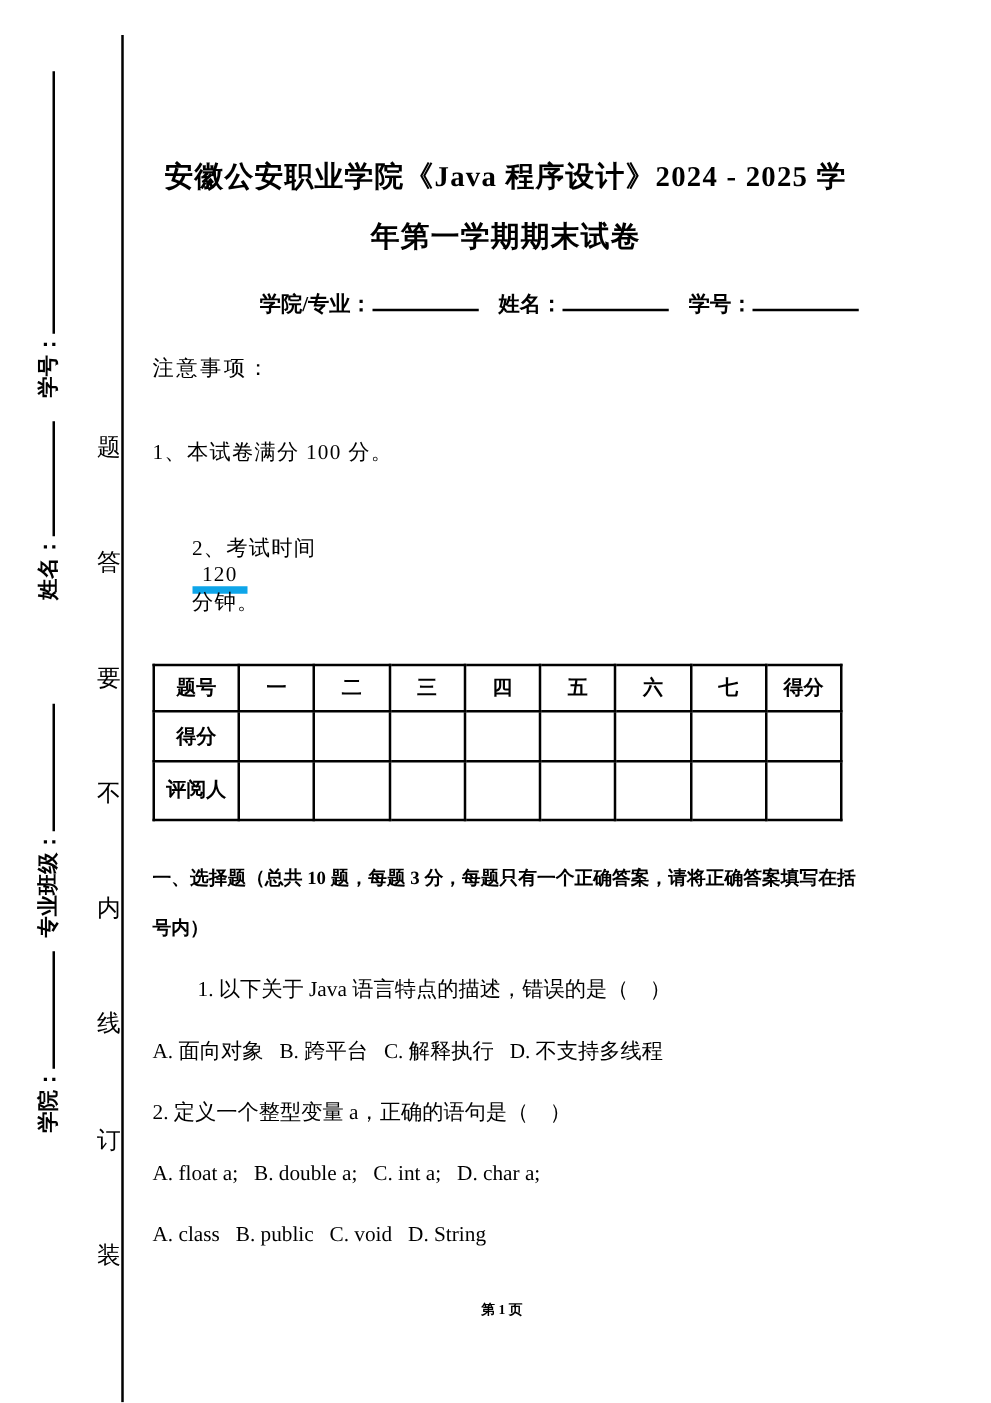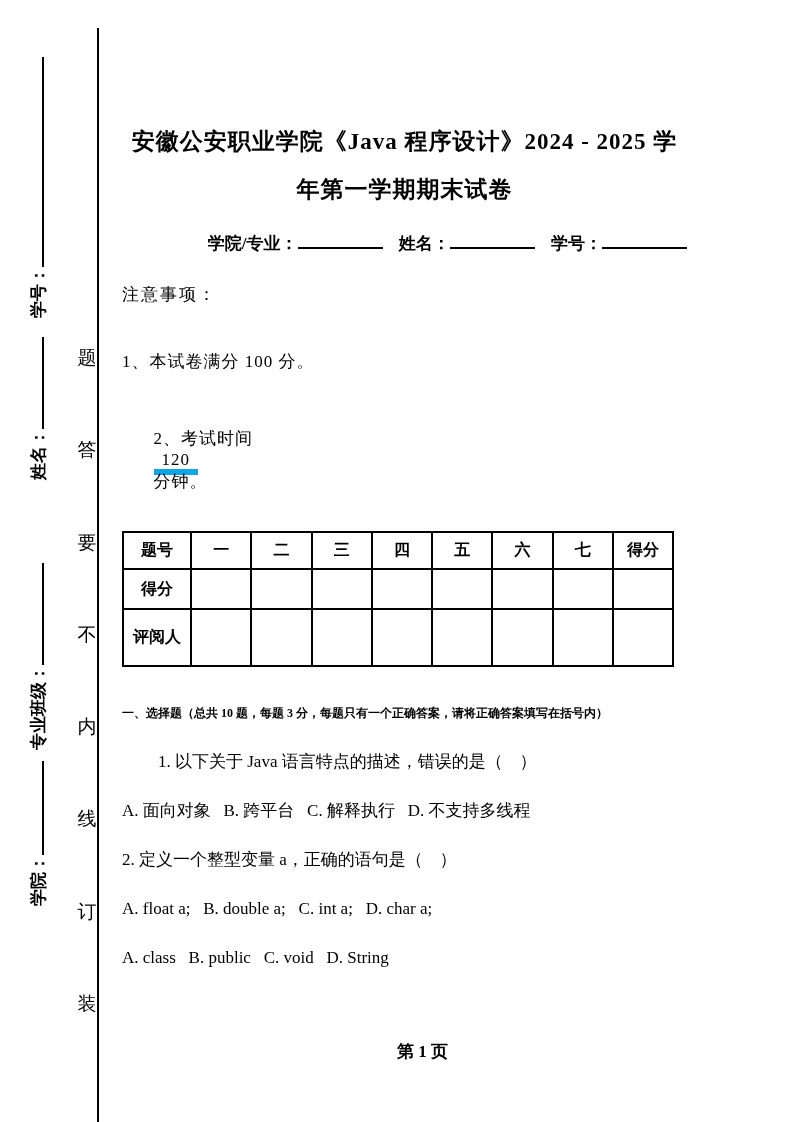--- a/index.html
+++ b/index.html
@@ -51,29 +51,29 @@
   .notice-item.second { margin-top:34px; }
   .uline { border-bottom:6px solid #0ea5e9; padding:0 8px; }
 
   .score-table { margin-top:18px; width:552px; border-collapse:collapse; table-layout:fixed; }
   .score-table th, .score-table td {
     border:2px solid #000; text-align:center; vertical-align:middle;
     font-size:16px; font-weight:bold; padding:0;
   }
   .score-table tr.r-head  { height:37px;padding-left:17px; }
   .score-table tr.r-score { height:40px; }
-  .score-table tr.r-grader{ height:57px; }
+  .score-table tr.r-grader{ height:47px; }
   .score-table col.c-first { width:68px; }
 
-  .section-heading { margin-top:26px; font-weight:bold; font-size:12px; line-height:40px; white-space:pre-wrap; }
+  .section-heading { margin-top:26px; font-weight:bold; font-size:15px; line-height:40px; white-space:pre-wrap; }
 
   .q-line { margin-top:23px; font-size:17px; line-height:26px; white-space:pre-wrap; }
   .q-line.first { margin-top:16px;margin-left:36px; }
 
-  .footer { position:absolute; left:140px; top:1040px; width:565px; text-align:center; font-weight:bold; font-size:17px; }
+  .footer { position:absolute; left:119px; top:1040px; width:565px; text-align:center; font-weight:bold; font-size:11px; }
 </style>
 </head>
 <body>
 
 <div class="page">
 
   <div class="binding-rule"></div>
 
   <div class="vfield vf-id">
     <span>学号：</span><span class="vblank vb-id"></span>

